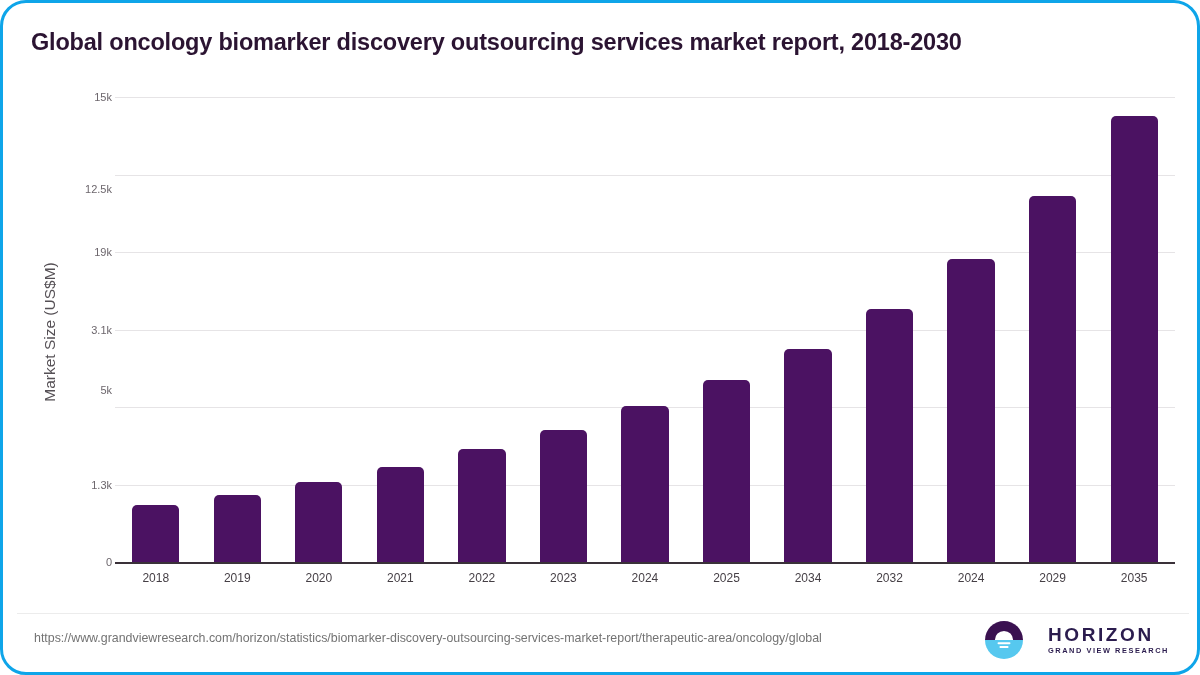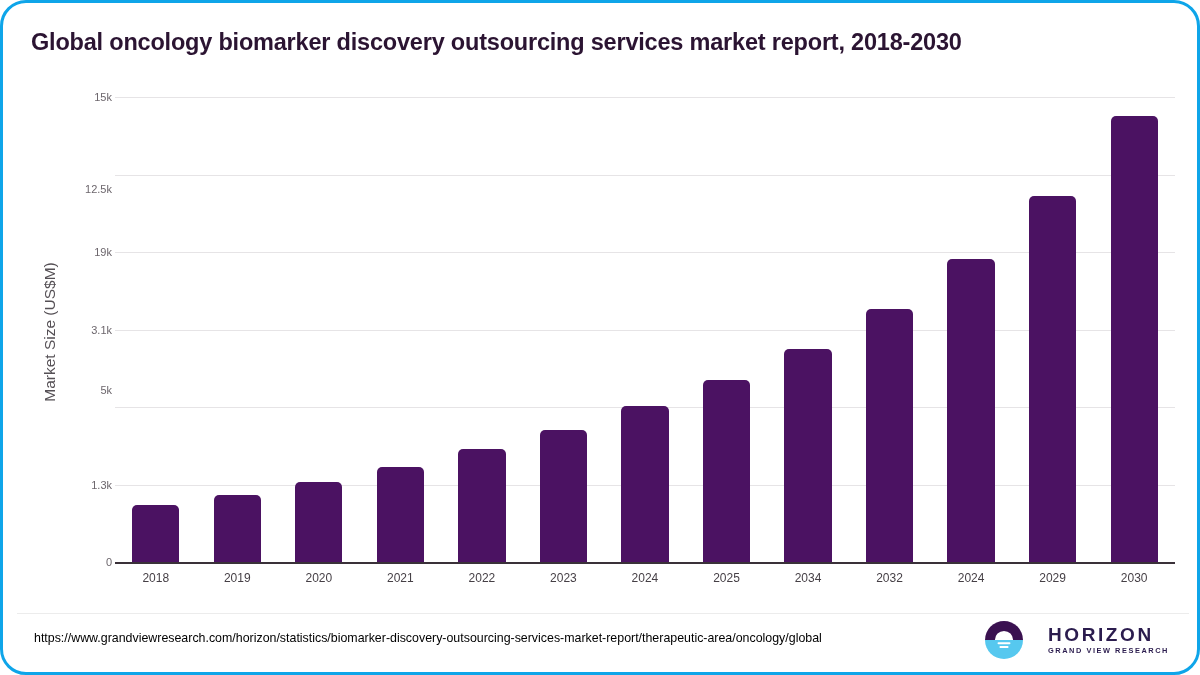--- a/index.html
+++ b/index.html
@@ -143,21 +143,21 @@
     background: #ececec;
   }
 
   #source-url {
     position: absolute;
     left: 31px;
     top: 627px;
     width: 900px;
     font-size: 12.4px;
     line-height: 17px;
-    color: #000000;
+    color: #737373;
     word-break: break-all;
   }
 
   
   #logo {
     position: absolute;
     right: 28px;
     top: 618px;
     display: flex;
     align-items: center;
@@ -269,21 +269,21 @@
         <div class="xtick-label">2020</div>
         <div class="xtick-label">2021</div>
         <div class="xtick-label">2022</div>
         <div class="xtick-label">2023</div>
         <div class="xtick-label">2024</div>
         <div class="xtick-label">2025</div>
         <div class="xtick-label">2034</div>
         <div class="xtick-label">2032</div>
         <div class="xtick-label">2024</div>
         <div class="xtick-label">2029</div>
-        <div class="xtick-label">2030</div>
+        <div class="xtick-label">2035</div>
       </div>
 
   </div>
 
   <div id="footer-rule"></div>
 
   <div id="source-url">https://www.grandviewresearch.com/horizon/statistics/biomarker-discovery-outsourcing-services-market-report/therapeutic-area/oncology/global</div>
 
   <div id="logo">
     <svg id="logo-mark" viewBox="0 0 100 100">

